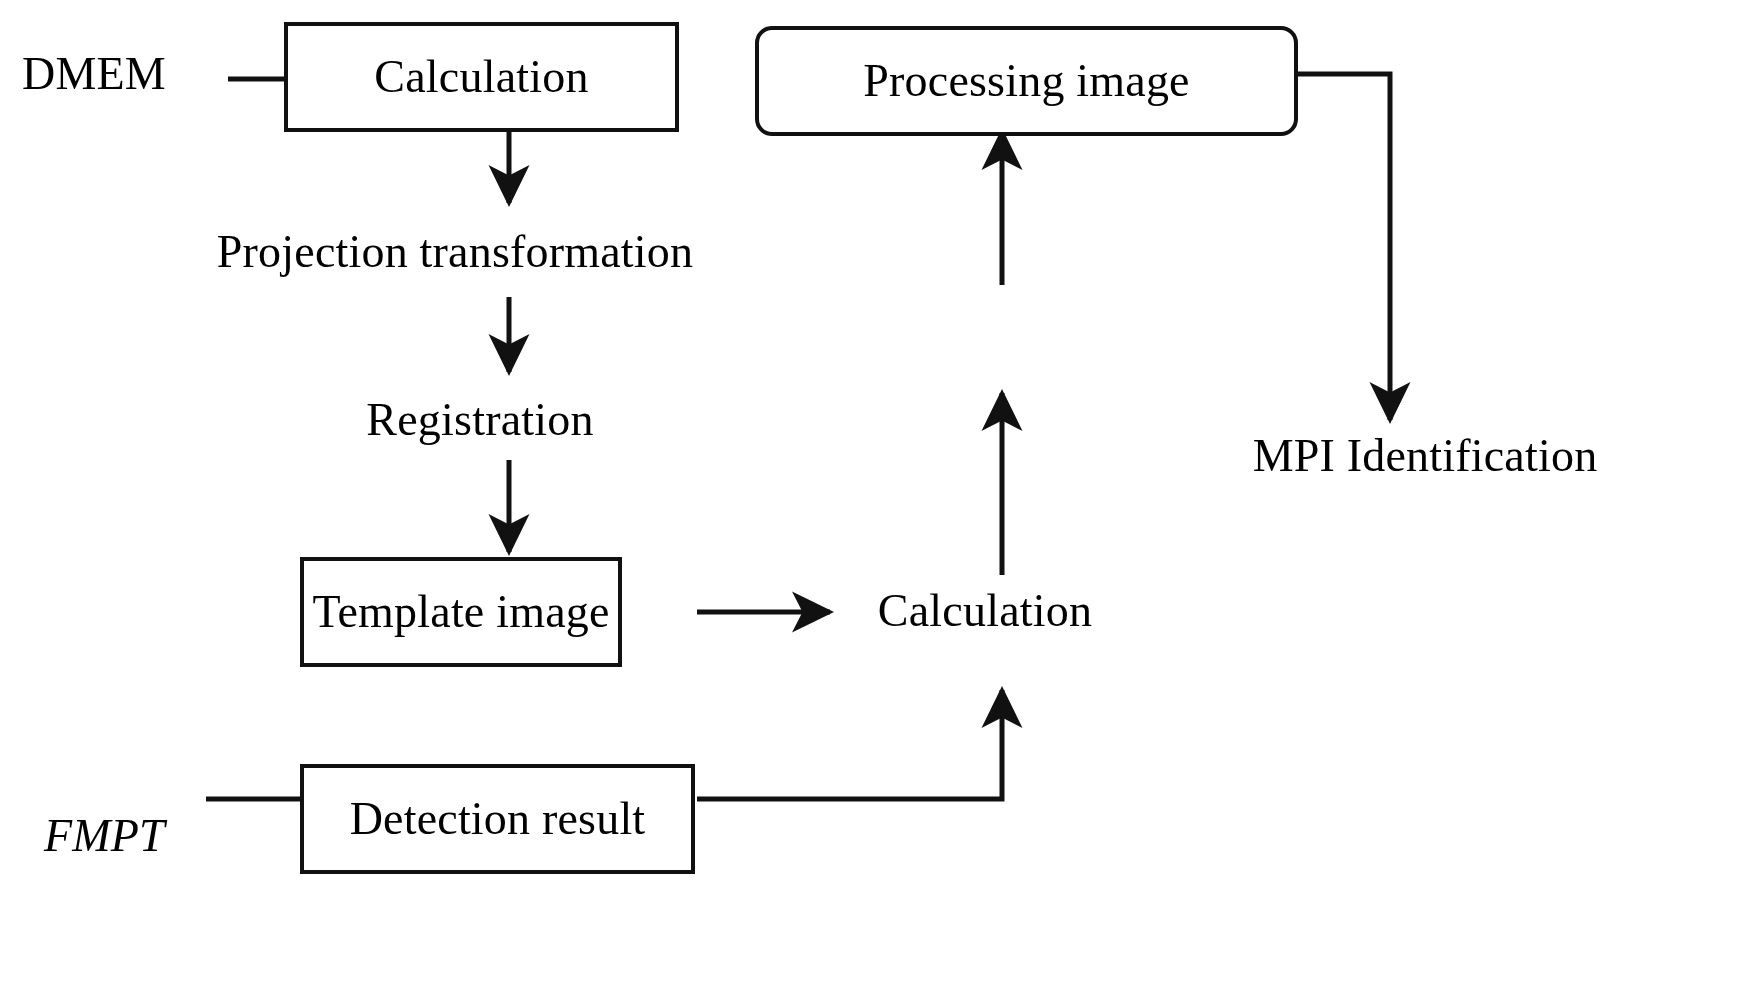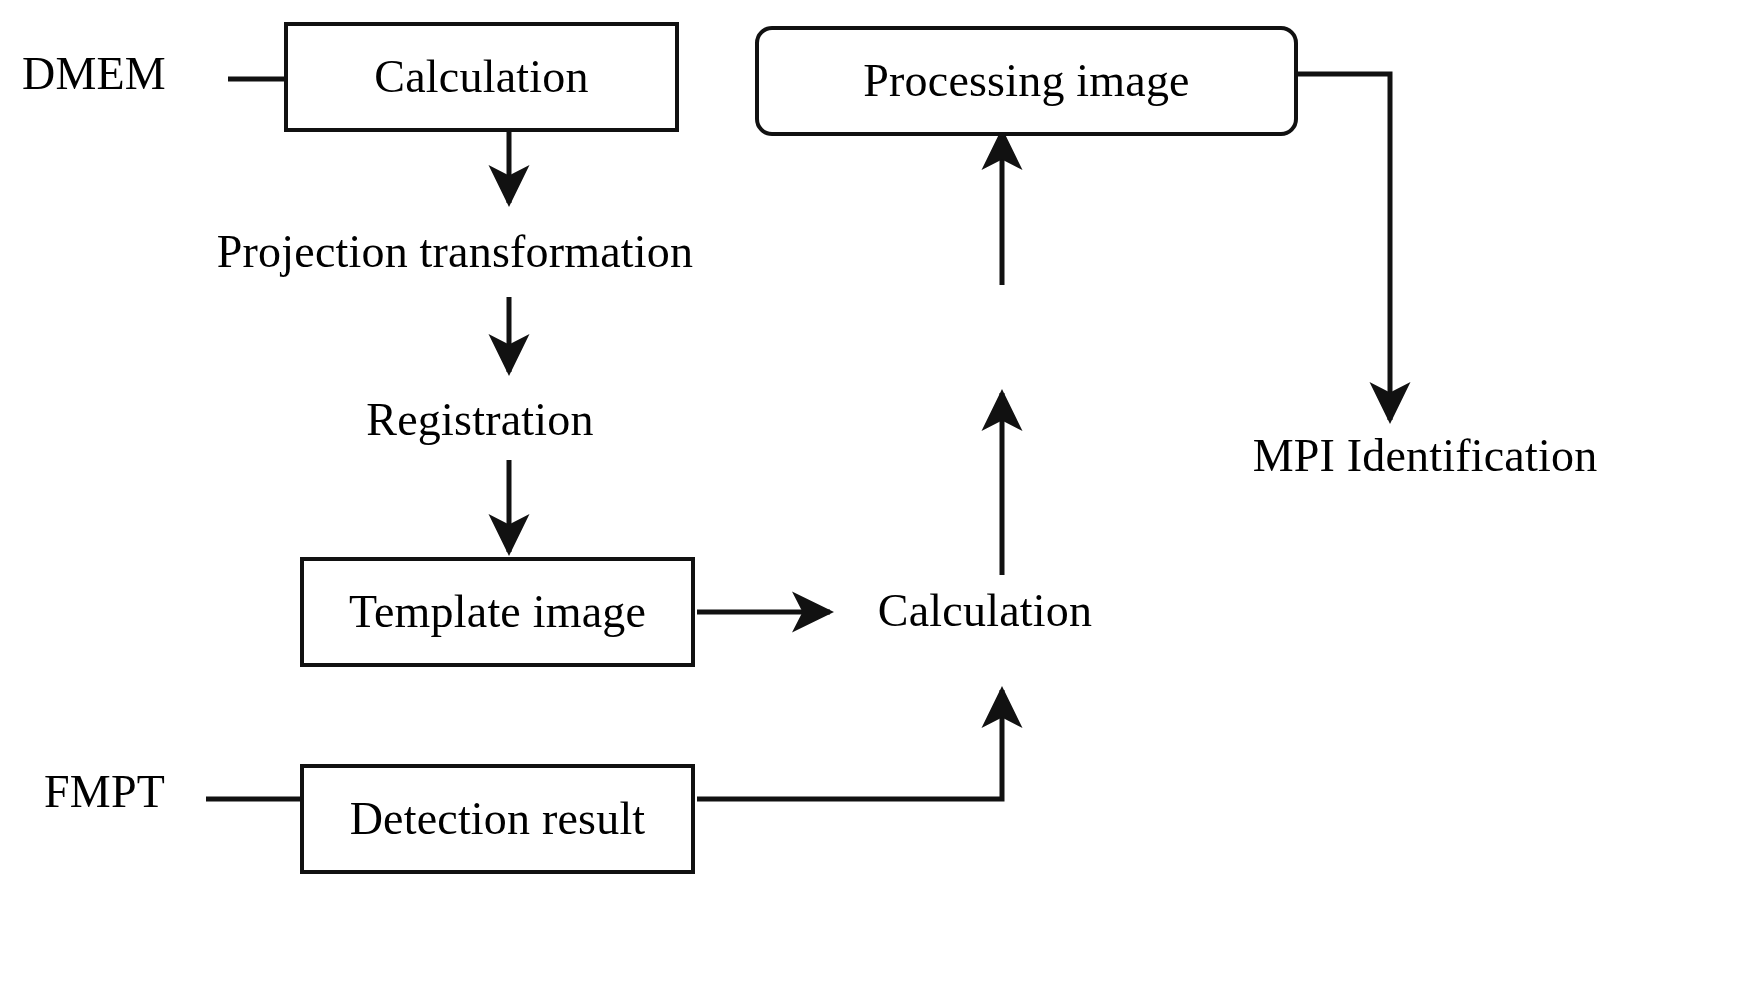--- a/index.html
+++ b/index.html
@@ -95,25 +95,25 @@
     <span class="node-label">Processing image</span>
   </div>
 
   <div class="free-label center" style="left:455px; top:228px;">Projection transformation</div>
 
   <div class="free-label center" style="left:480px; top:396px;">Registration</div>
 
 
   <div class="free-label center" style="left:1378px; top:432px;margin-left:47px;">MPI Identification</div>
 
-  <div class="node-box" style="left:300px; top:557px; width:395px; height:110px;">
+  <div class="node-box" style="left:300px; top:557px; width:322px; height:110px;">
     <span class="node-label">Template image</span>
   </div>
 
   <div class="free-label center" style="left:985px; top:587px;">Calculation</div>
 
   <div class="node-box" style="left:300px; top:744px; width:395px; height:110px;margin-top:20px;">
     <span class="node-label">Detection result</span>
   </div>
 
-  <div class="free-label" style="left:44px; top:768px;">FMPT</div>
+  <div class="free-label" style="left:44px; top:812px;font-style:italic;">FMPT</div>
 
 </div>
 
 </body></html>

